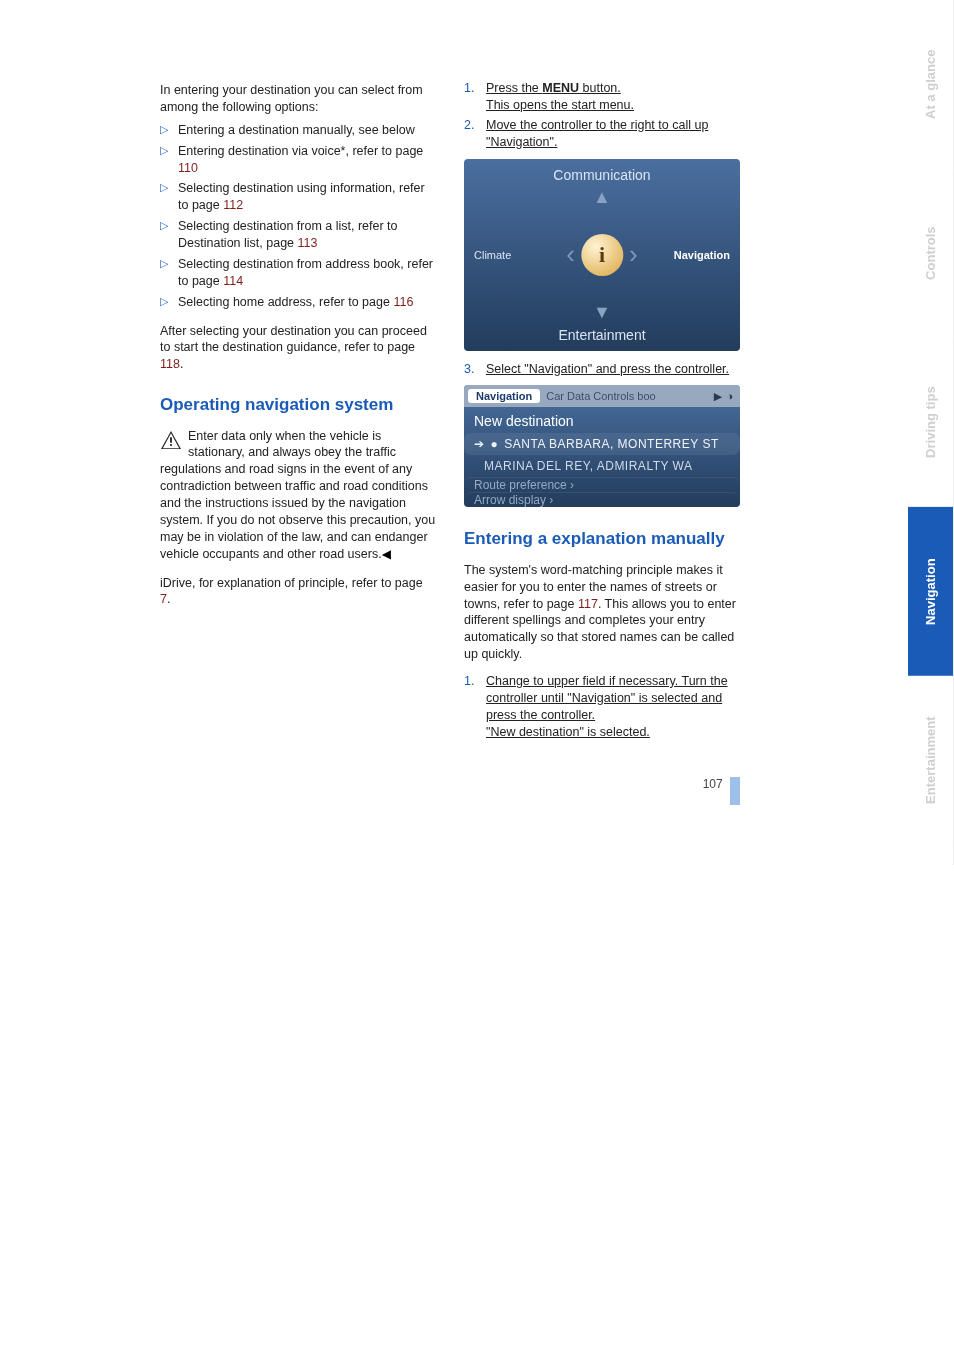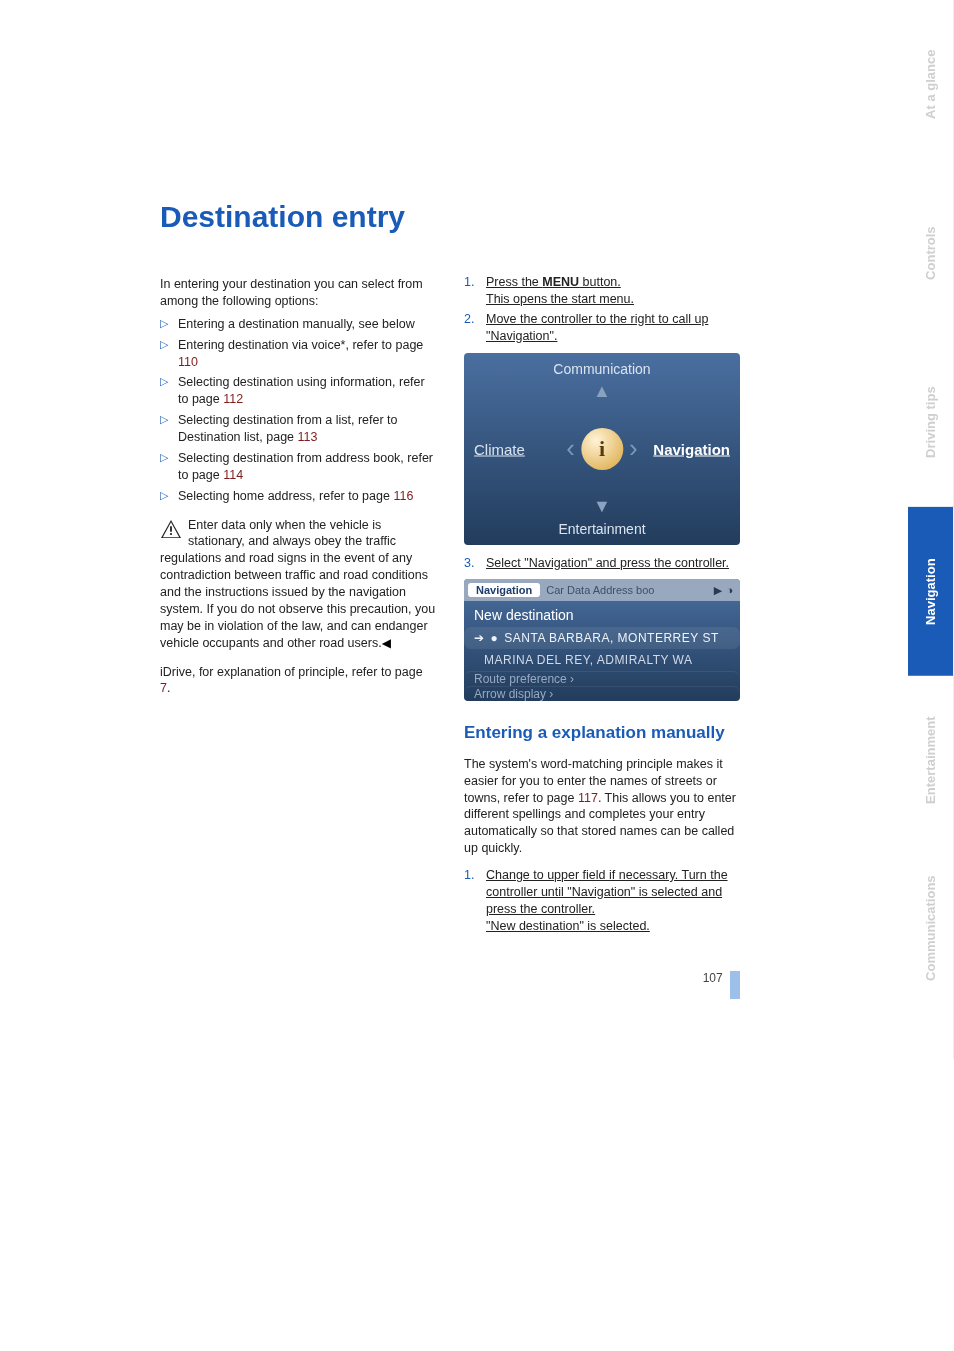--- a/index.html
+++ b/index.html
@@ -67,21 +67,21 @@
   }
   .ss1 { height: 192px; position: relative; }
   .ss1 .topword, .ss1 .botword {
     position: absolute; left: 50%; transform: translateX(-50%);
     color: #d9e4f0; font-size: 14px;
   }
   .ss1 .topword { top: 8px; }
   .ss1 .botword { bottom: 8px; }
   .ss1 .leftword, .ss1 .rightword {
     position: absolute; top: 50%; transform: translateY(-50%);
-    color: #d9e4f0; font-size: 15px; text-decoration: underline;
+    color: #d9e4f0; font-size: 11px;
   }
   .ss1 .leftword { left: 10px; }
   .ss1 .rightword { right: 10px; font-weight: bold; color:#fff; }
   .ss1 .center {
     position: absolute; left:50%; top:50%; transform: translate(-50%,-50%);
     display:flex; align-items:center; gap:6px;
   }
   .ss1 .circle {
     width:42px;height:42px;border-radius:50%;
     background: radial-gradient(circle at 35% 30%, #fff3d6, #d9a43b);
@@ -125,21 +125,20 @@
   }
   .sidetabs .tab.active { background:#1a5bb8; color:#fff; }
   .pagefoot { text-align: right; margin-top: 30px; font-size: 12px; color:#444; }
   .footbar { display:inline-block; width:10px; height:28px; background:#9cc0ea; vertical-align:top; margin-left:4px; }
   .caution-para { line-height:1.35; }
 </style>
 </head>
 <body>
 
 <div class="page">
-  <h1 class="title">Destination entry</h1>
 
   <div class="columns">
 
     <div class="col">
       <p>In entering your destination you can select from among the following options:</p>
 
       <ul class="bullet-list">
         <li>
           <span class="triangle">▷</span>
           <span>Entering a destination manually, see below</span>
@@ -159,21 +158,25 @@
         <li>
           <span class="triangle">▷</span>
           <span>Selecting destination from address book, refer to page </span><span class="linknum">114</span>
         </li>
         <li>
           <span class="triangle">▷</span>
           <span>Selecting home address, refer to page </span><span class="linknum">116</span>
         </li>
       </ul>
 
-
+      <p>
+        <span>After selecting your destination you can proceed to start the destination guidance, refer to page </span><span class="linknum">118</span><span>.</span>
+      </p>
+
+      <h2 class="sec">Operating navigation system</h2>
 
       <p class="caution-para">
         <svg class="warn-icon" viewBox="0 0 24 22" style="float:left;">
           <polygon points="12,1 23,21 1,21" fill="#222"></polygon>
           <polygon points="12,3.5 21,20 3,20" fill="#fff"></polygon>
           <rect x="11" y="8" width="2" height="6" fill="#222"></rect>
           <rect x="11" y="15.5" width="2" height="2" fill="#222"></rect>
         </svg>
         <span>Enter data only when the vehicle is stationary, and always obey the traffic regulations and road signs in the event of any contradiction between traffic and road conditions and the instructions issued by the navigation system. If you do not observe this precaution, you may be in violation of the law, and can endanger vehicle occupants and other road users.</span><span class="end-tri">◀</span>
       </p>
@@ -206,21 +209,21 @@
         <div class="botword">Entertainment</div>
       </div>
 
       <ol class="numlist" start="3" style="counter-reset: step 2;">
         <li>Select "Navigation" and press the controller.</li>
       </ol>
 
       <div class="screenshot ss2">
         <div class="tabbar">
           <span class="tab">Navigation</span>
-          <span class="rest">Car Data  Address boo</span>
+          <span class="rest">Car Data  Controls boo</span>
           <span class="scrollhint">▶</span>
           <span class="scrollhint">◑</span>
         </div>
         <div class="row dest">New destination</div>
         <div class="row sel">
           <span>➔</span>
             <span>●</span>
           <span>SANTA BARBARA, MONTERREY ST</span>
         </div>
         <div class="row sub">MARINA DEL REY, ADMIRALTY WA</div>

